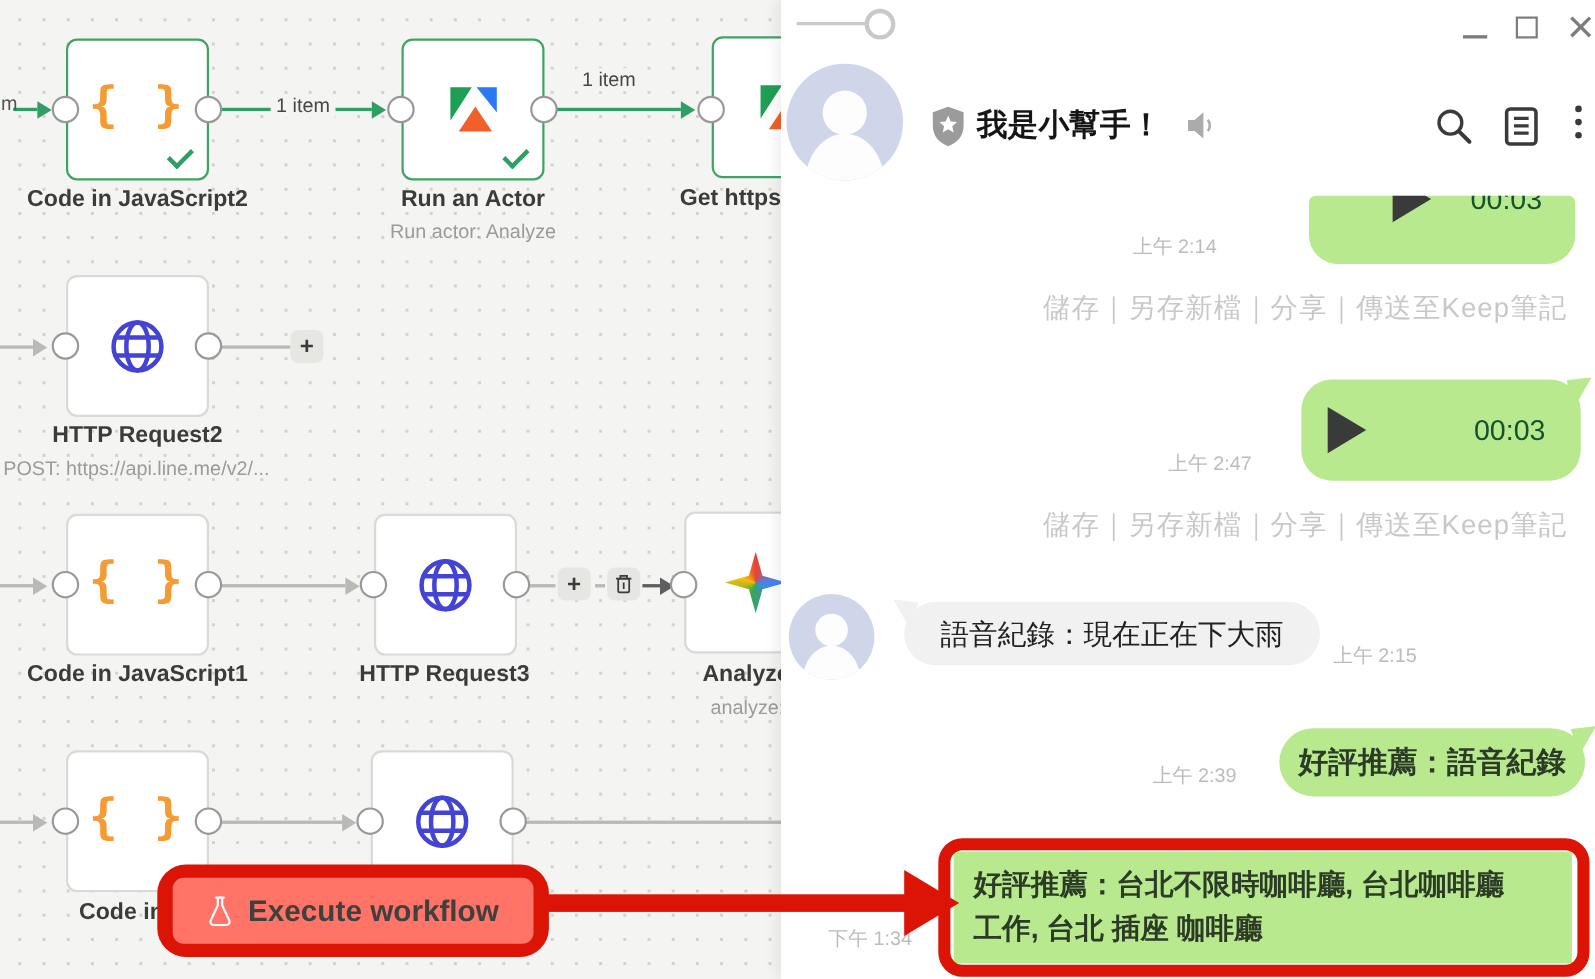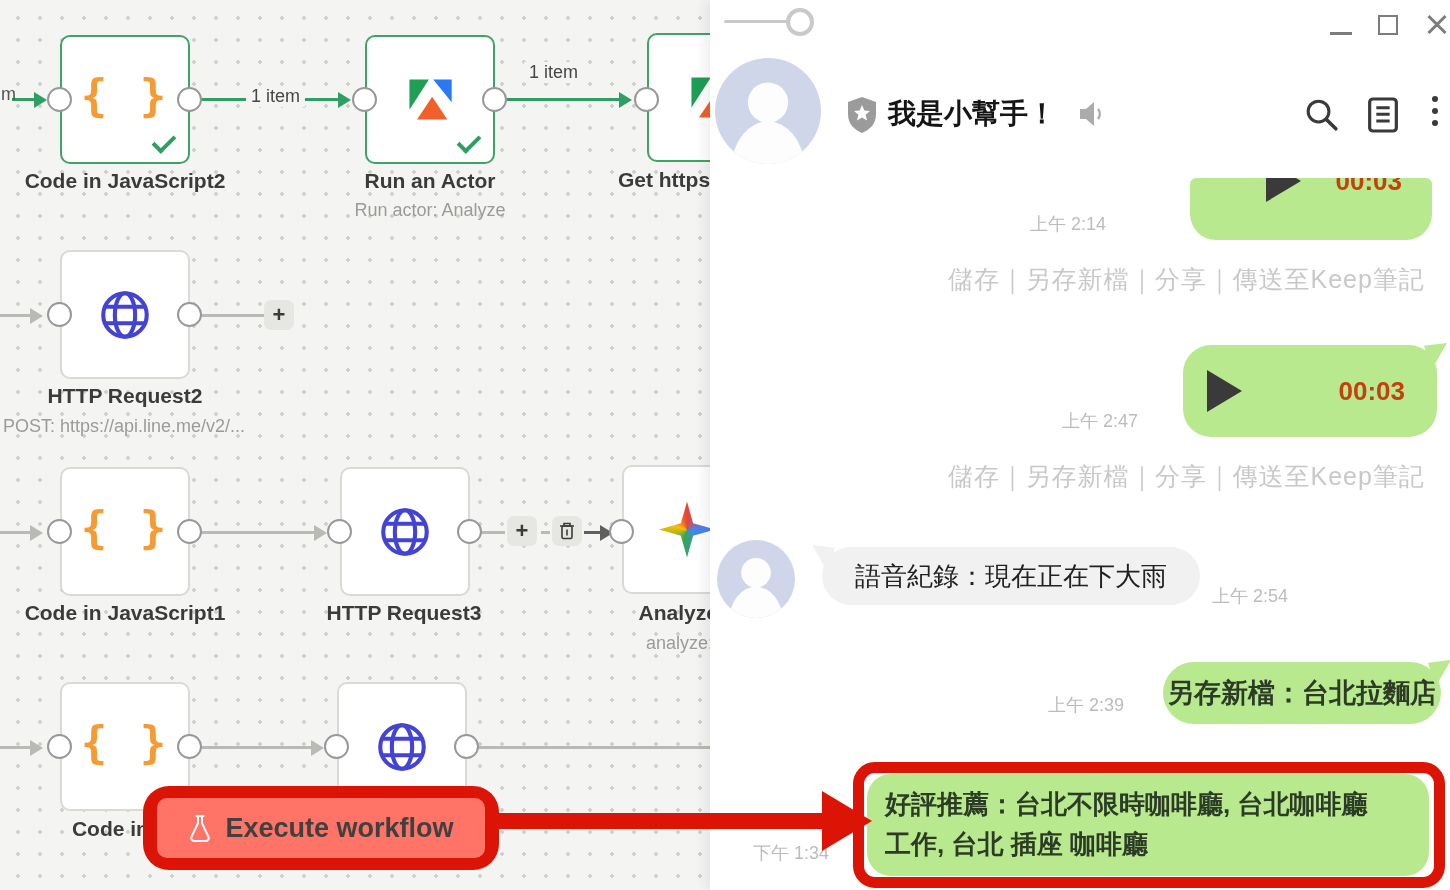--- a/index.html
+++ b/index.html
@@ -56,31 +56,31 @@
   .hdr-title{position:absolute;left:178px;top:95px;font-size:28px;font-weight:700;color:#151515}
   .bubble-g{position:absolute;background:#b9e98f;border-radius:28px}
   .tail-r{position:absolute;right:-10px;top:-2px;width:23px;height:27px;background:#b9e98f;
           clip-path:polygon(0 10%,100% 0,32% 100%)}
   .tail-l{position:absolute;left:-10px;top:-2px;width:23px;height:27px;background:#f1f1f1;
           clip-path:polygon(0 0,100% 10%,68% 100%)}
   .vclip{position:absolute;left:480px;top:178px;width:242px;height:62px;background:#b9e98f;
          border-radius:6px 6px 26px 26px;overflow:hidden}
   .play{position:absolute;width:0;height:0;border-top:21px solid transparent;border-bottom:21px solid transparent;
         border-left:35px solid #3a3a3a}
-  .vtime{position:absolute;font-size:26px;font-weight:700;color:#c2410c}
+  .vtime{position:absolute;font-size:26px;font-weight:400;color:#14532d}
   .ts{position:absolute;font-size:18px;color:#bcbcbc}
   .acts{position:absolute;left:238px;width:478px;font-size:25px;color:#c8c8c8;letter-spacing:1px}
   .in-bubble{position:absolute;left:112px;top:547px;width:378px;height:58px;background:#f1f1f1;border-radius:29px;
              display:flex;align-items:center;justify-content:center}
   .in-bubble span{font-size:26px;color:#222}
   .out-text{font-size:27px;font-weight:600;color:#2c3b26}
   .redbox{position:absolute;left:143px;top:762px;width:570px;height:104px;border:11px solid #dc1406;
           border-radius:22px;z-index:5}
   .hl-bubble{position:absolute;left:157px;top:774px;width:562px;height:102px;background:#b9e98f;
-             border-radius:24px;padding:10px 0 0 18px;box-sizing:border-box;z-index:4}
+             border-radius:2px;padding:10px 0 0 18px;box-sizing:border-box;z-index:4}
   .hl-bubble div{font-size:26px;font-weight:600;color:#2c3b26;line-height:40px}
   .icon-btn{position:absolute;cursor:pointer}
   .dots{position:absolute;left:722px;top:96px;display:flex;flex-direction:column;gap:6px;cursor:pointer}
   .dots i{width:6px;height:6px;border-radius:50%;background:#3a3a3a;display:block}
 </style>
 </head>
 <body>
 
 <div id="stage">
 
@@ -266,26 +266,26 @@
     <div class="avatar" style="left:7px;top:540px;width:78px;height:78px">
       <svg width="78" height="78" viewBox="0 0 100 100">
         <circle cx="50" cy="42" r="19" fill="#fdfdfd"></circle>
         <ellipse cx="50" cy="102" rx="34" ry="42" fill="#fdfdfd"></ellipse>
       </svg>
     </div>
     <div class="in-bubble">
       <span class="tail-l"></span>
       <span>語音紀錄：現在正在下大雨</span>
     </div>
-    <span class="ts" style="left:502px;top:584px">上午 2:54</span>
+    <span class="ts" style="left:502px;top:584px">上午 2:15</span>
 
     <span class="ts" style="left:338px;top:693px">上午 2:39</span>
     <div class="bubble-g" style="left:453px;top:662px;width:278px;height:62px;border-radius:31px;display:flex;align-items:center;justify-content:center">
       <span class="tail-r"></span>
-      <span class="out-text">另存新檔：台北拉麵店</span>
+      <span class="out-text">好評推薦：語音紀錄</span>
     </div>
 
     <span class="ts" style="left:43px;top:841px">下午 1:34</span>
     <div class="hl-bubble">
       <div>好評推薦：台北不限時咖啡廳, 台北咖啡廳</div>
       <div>工作, 台北 插座 咖啡廳</div>
     </div>
     <div class="redbox"></div>
   </div>
 

